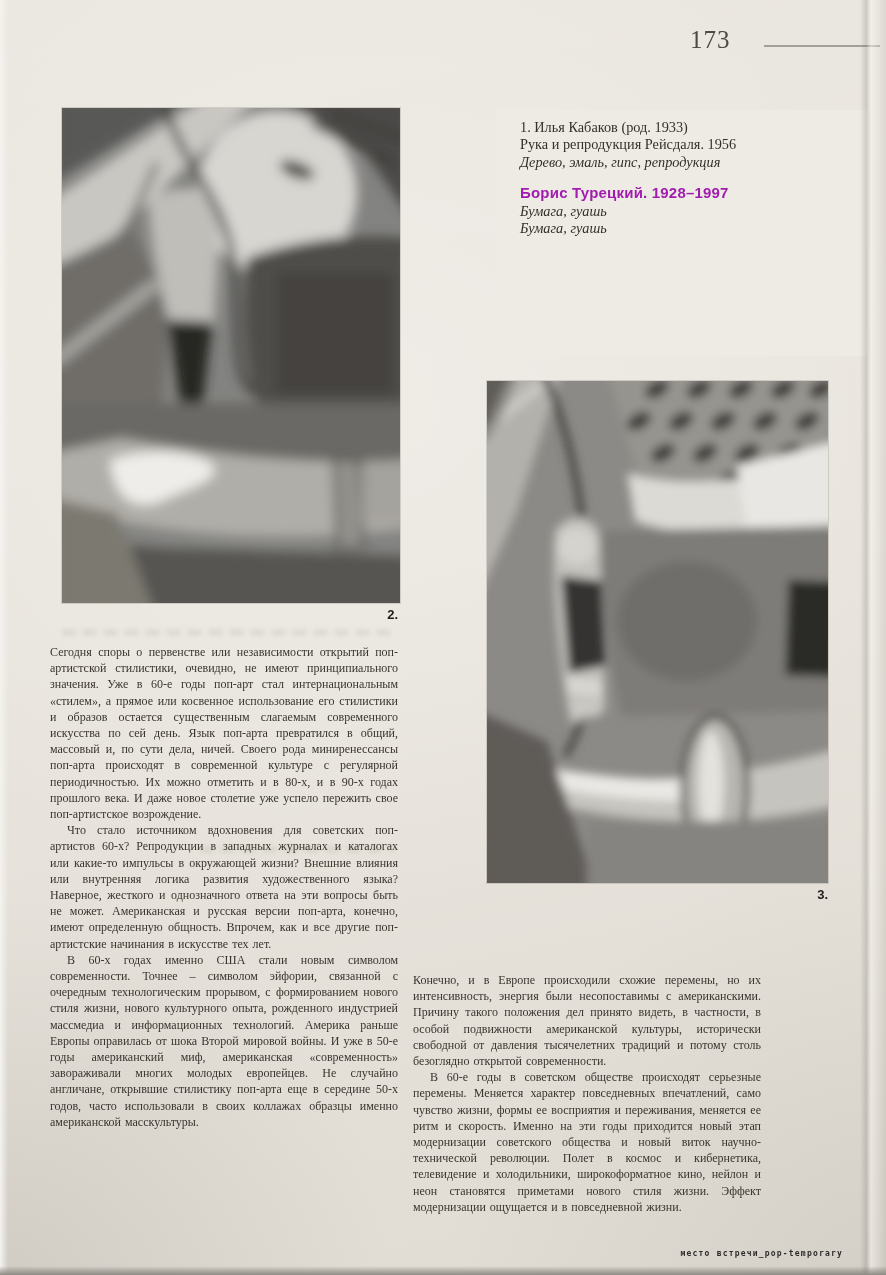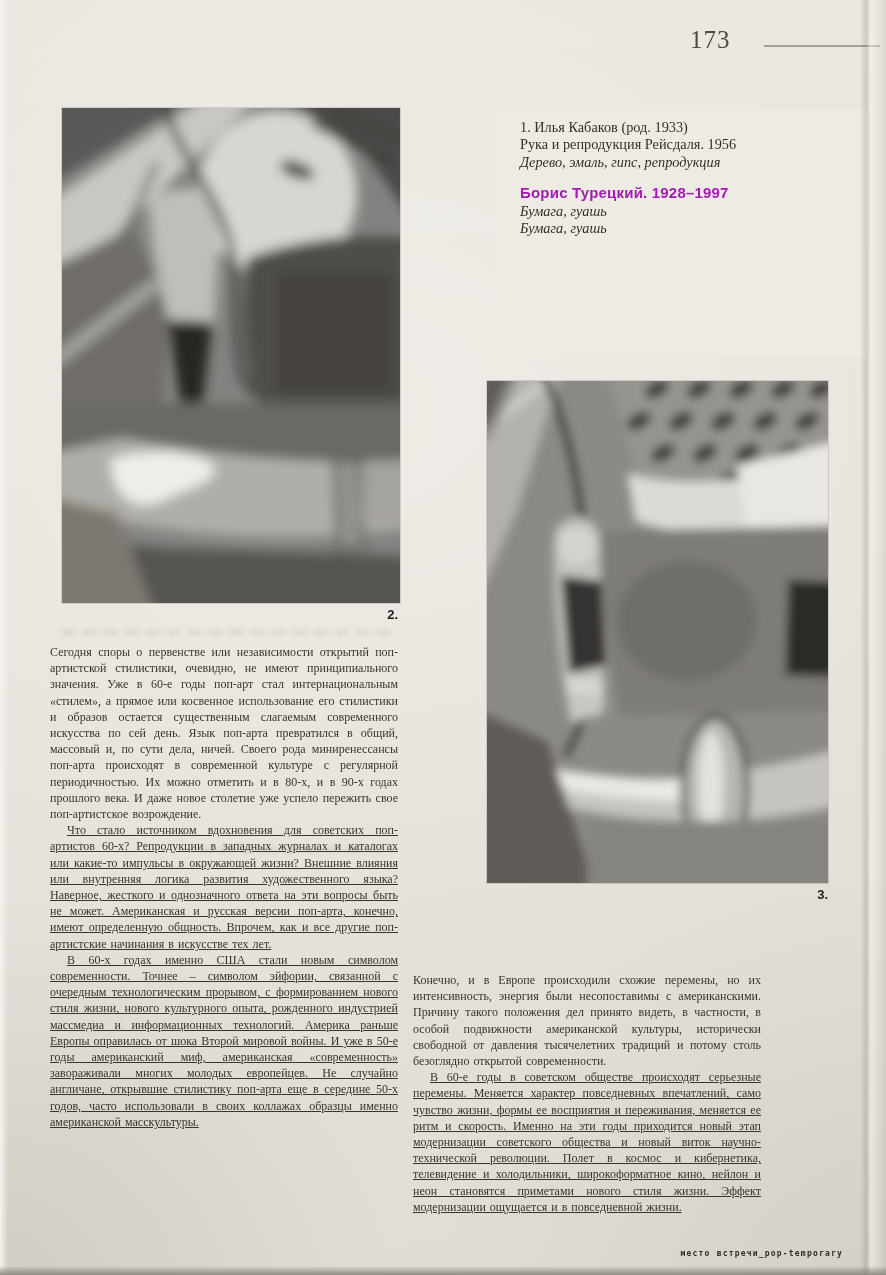--- a/index.html
+++ b/index.html
@@ -52,21 +52,21 @@
   }
   .lbl2{left:368px;top:607px;}
   .lbl3{left:798px;top:887px;}
   .col{position:absolute;width:348px;}
   .colL{left:50px;top:644px;}
   .colR{left:413px;top:972px;}
   p.body{
     margin:0;font-size:12px;line-height:16.2px;text-align:justify;
     color:var(--ink,#39352e);word-spacing:1px;
   }
-  p.body.indent{text-indent:17px;text-decoration:underline;}
+  p.body.indent{text-indent:17px;}
   .footer{
     position:absolute;right:43px;top:1249px;
     font-family:"DejaVu Sans Mono",monospace;font-weight:700;
     font-size:8px;letter-spacing:1.2px;color:var(--footer_ink,#2e2d2b);
     white-space:nowrap;
     text-align:right;
   }
   .edge-right{
     position:absolute;left:860px;top:0;width:26px;height:100%;
     background:linear-gradient(90deg,

